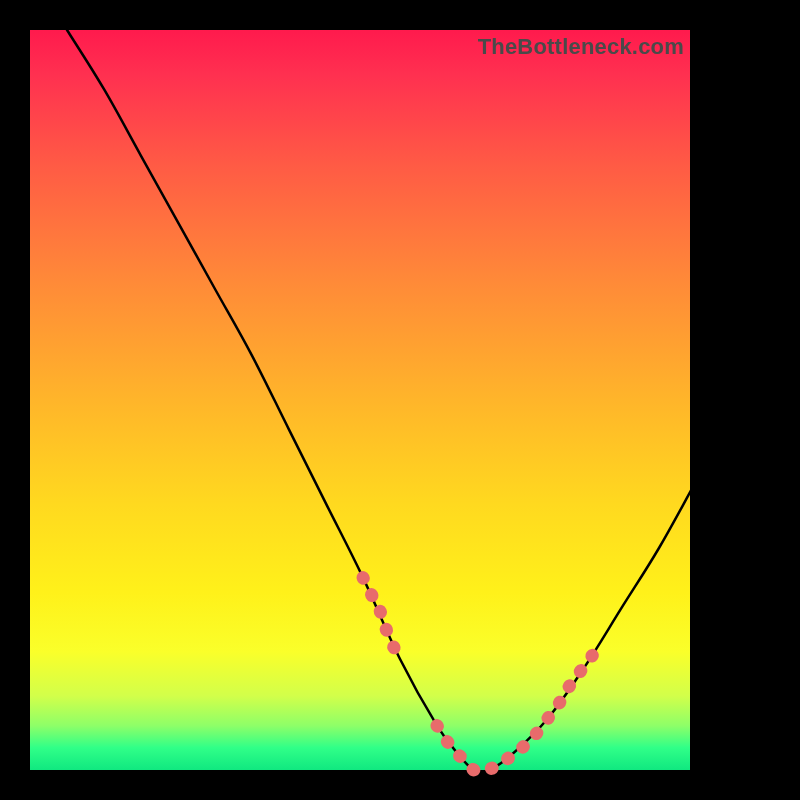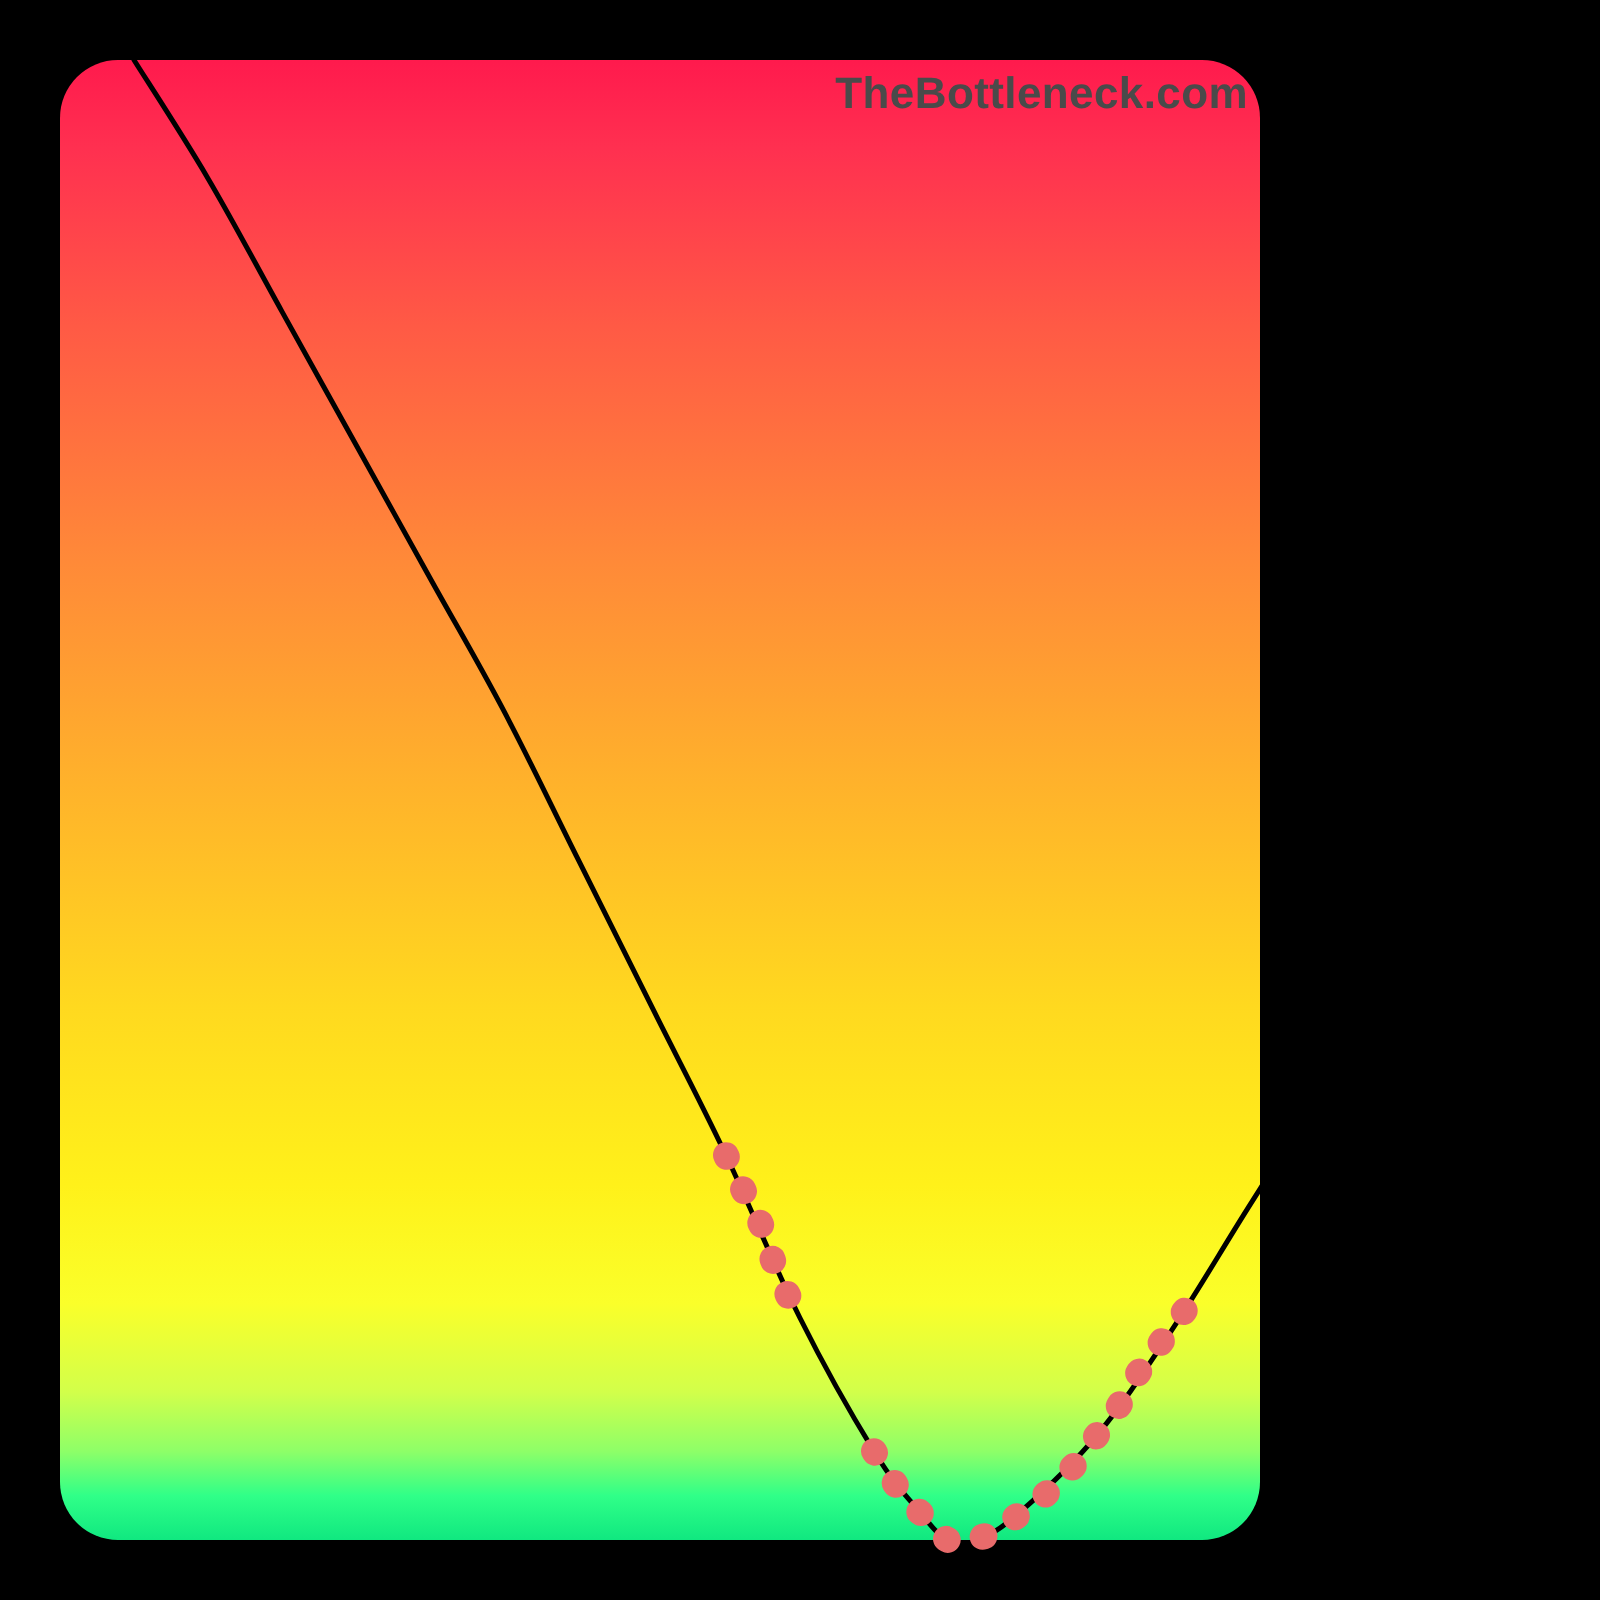--- a/index.html
+++ b/index.html
@@ -14,37 +14,36 @@
   .frame {
     position: relative;
     width: 800px;
     height: 800px;
     background: #000;
   }
   .plot-area {
     position: absolute;
     left: 30px;
     top: 30px;
-    width: 600px;
+    width: 660px;
     height: 740px;
     background: linear-gradient(to bottom,
       #ff1a4d 0%,
       #ff3050 6%,
       #ff5a45 18%,
       #ff8a38 34%,
       #ffb52a 50%,
       #ffd91f 64%,
       #fff11a 76%,
       #faff2a 84%,
       #d2ff4a 90%,
       #8eff68 94%,
       #30ff88 97%,
       #10e880 100%
     );
-    border-radius: 29px;
   }
   .watermark {
     position: absolute;
     top: 4px;
     right: 6px;
     color: #4a4a4a;
     font-size: 22px;
     font-weight: 600;
     letter-spacing: 0.2px;
     user-select: none;

